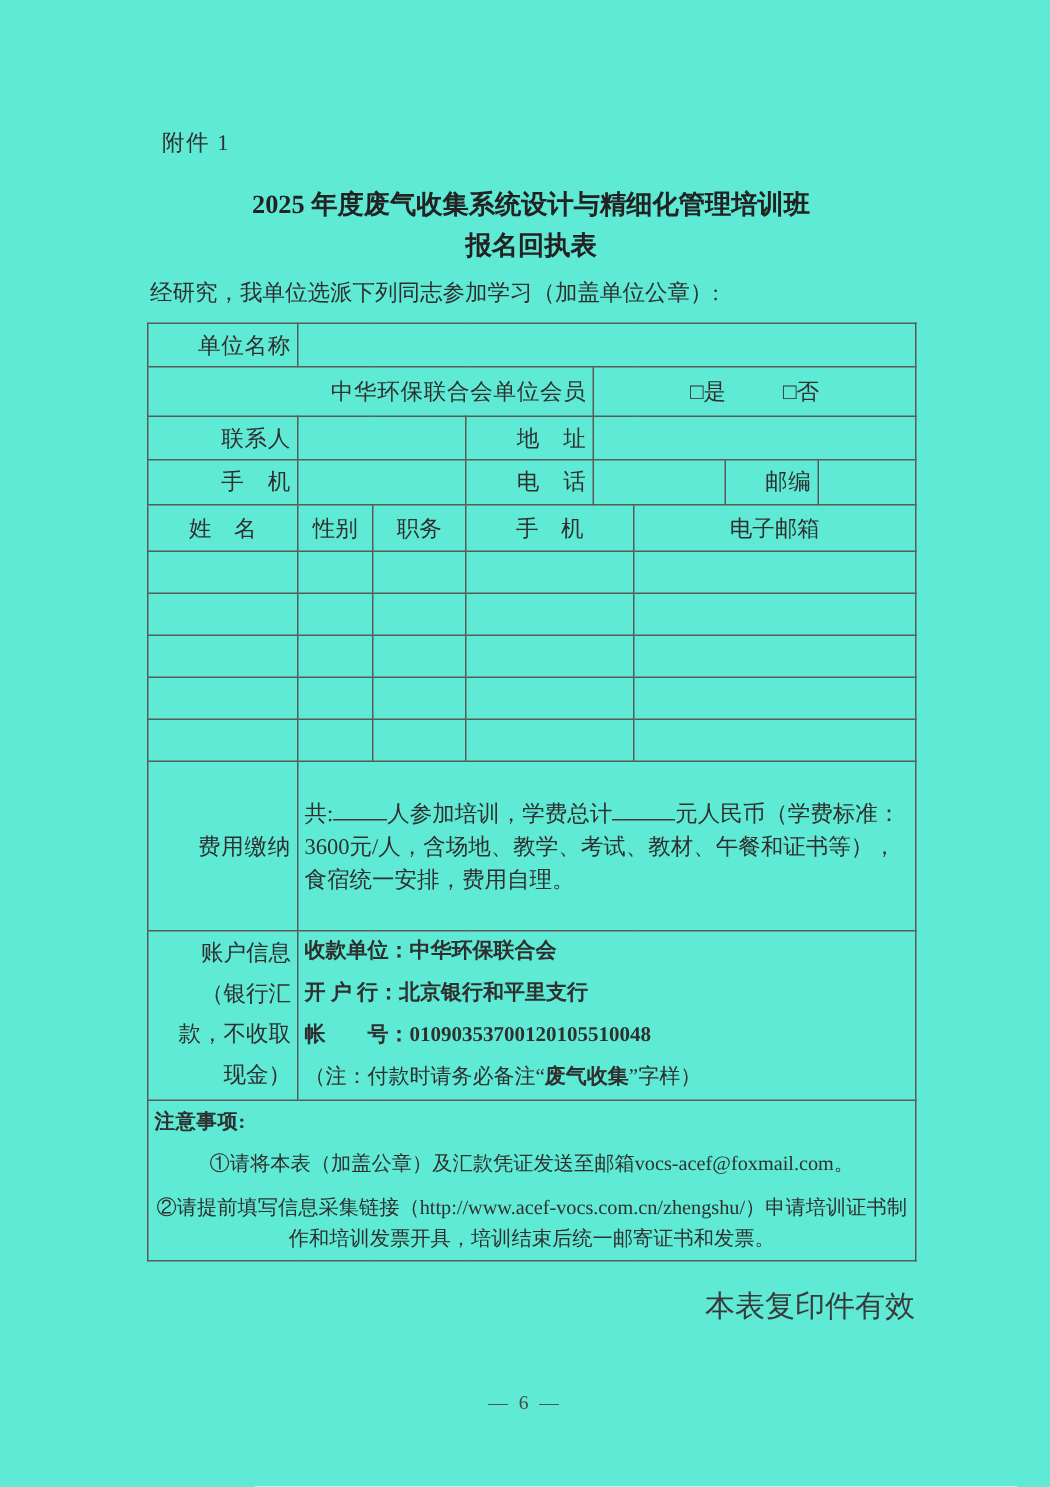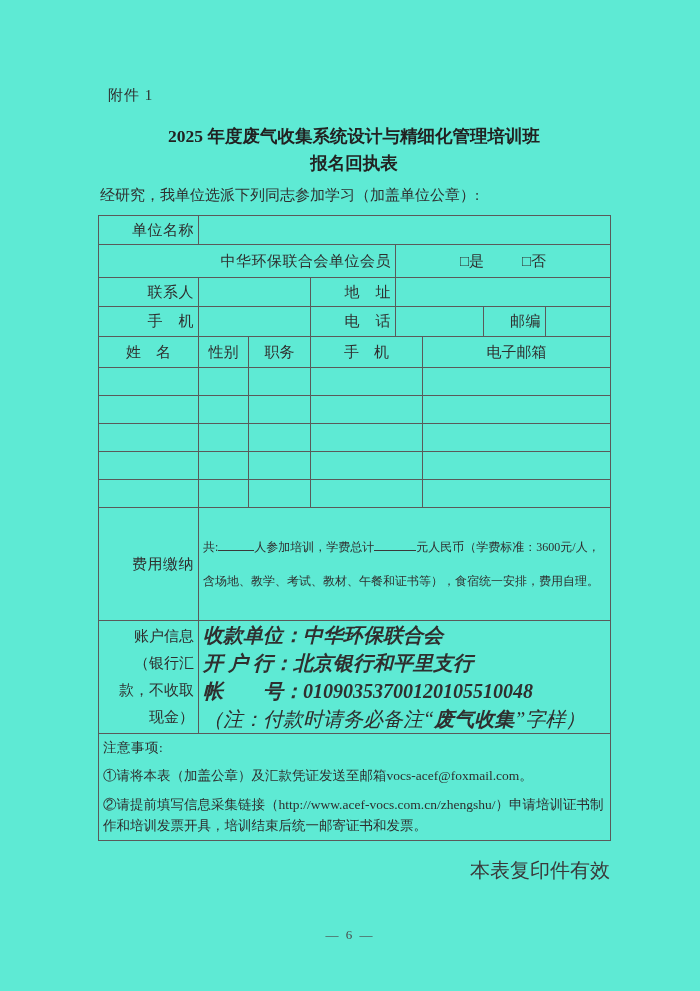--- a/index.html
+++ b/index.html
@@ -62,59 +62,58 @@
   tr.r-member td{height:32px;}
   tr.r-contact td{height:28px;}
   tr.r-mobile td{height:29px;}
   tr.r-roster-head td{height:30px; text-align:center;}
   tr.r-empty td{height:27px;}
   .member-choices{ text-align:center; }
   .member-choices .choice{ display:inline-block; }
   .member-choices .choice + .choice{ margin-left:38px; }
   td.fee-content{
     padding:10px 8px 10px 10px;
-    line-height:34px;
-    font-size:12px;
+    line-height:22px;
+    font-size:15px;
     vertical-align:middle;
   }
   .blank{
     display:inline-block;
     border-bottom:1px solid #3a3a3a;
     height:15px;
     vertical-align:baseline;
   }
   .blank.b1{width:36px;}
   .blank.b2{width:42px;}
   td.account-label{
     text-align:right;
     white-space:pre-line;
     line-height:27px;
     font-size:15px;
     vertical-align:middle;
   }
   td.account-content{
     padding:6px 8px 6px 10px;
     line-height:28px;
-    font-size:20px;
-    font-style:italic;
+    font-size:14px;
   }
   .acct-line{ font-weight:bold; }
   .acct-note{ font-weight:normal; }
   .acct-note b{ font-weight:bold; }
   td.notes-cell{
     padding:8px 10px 10px 10px;
     font-size:13.5px;
     vertical-align:top;
   }
   .notes-heading{
-    font-weight:normal;
+    font-weight:bold;
     margin-bottom:8px;
     letter-spacing:0.5px;
   }
-  .notes-item{ line-height:21px; }
+  .notes-item{ line-height:21px;text-align:center; }
   .notes-item + .notes-item{ margin-top:8px; }
   .footer-note{
     margin:16px 0 0 0;
     width:512px;
     text-align:right;
     font-size:20px;
     color:#3a3a3a;
   }
   .page-number{
     position:absolute;

